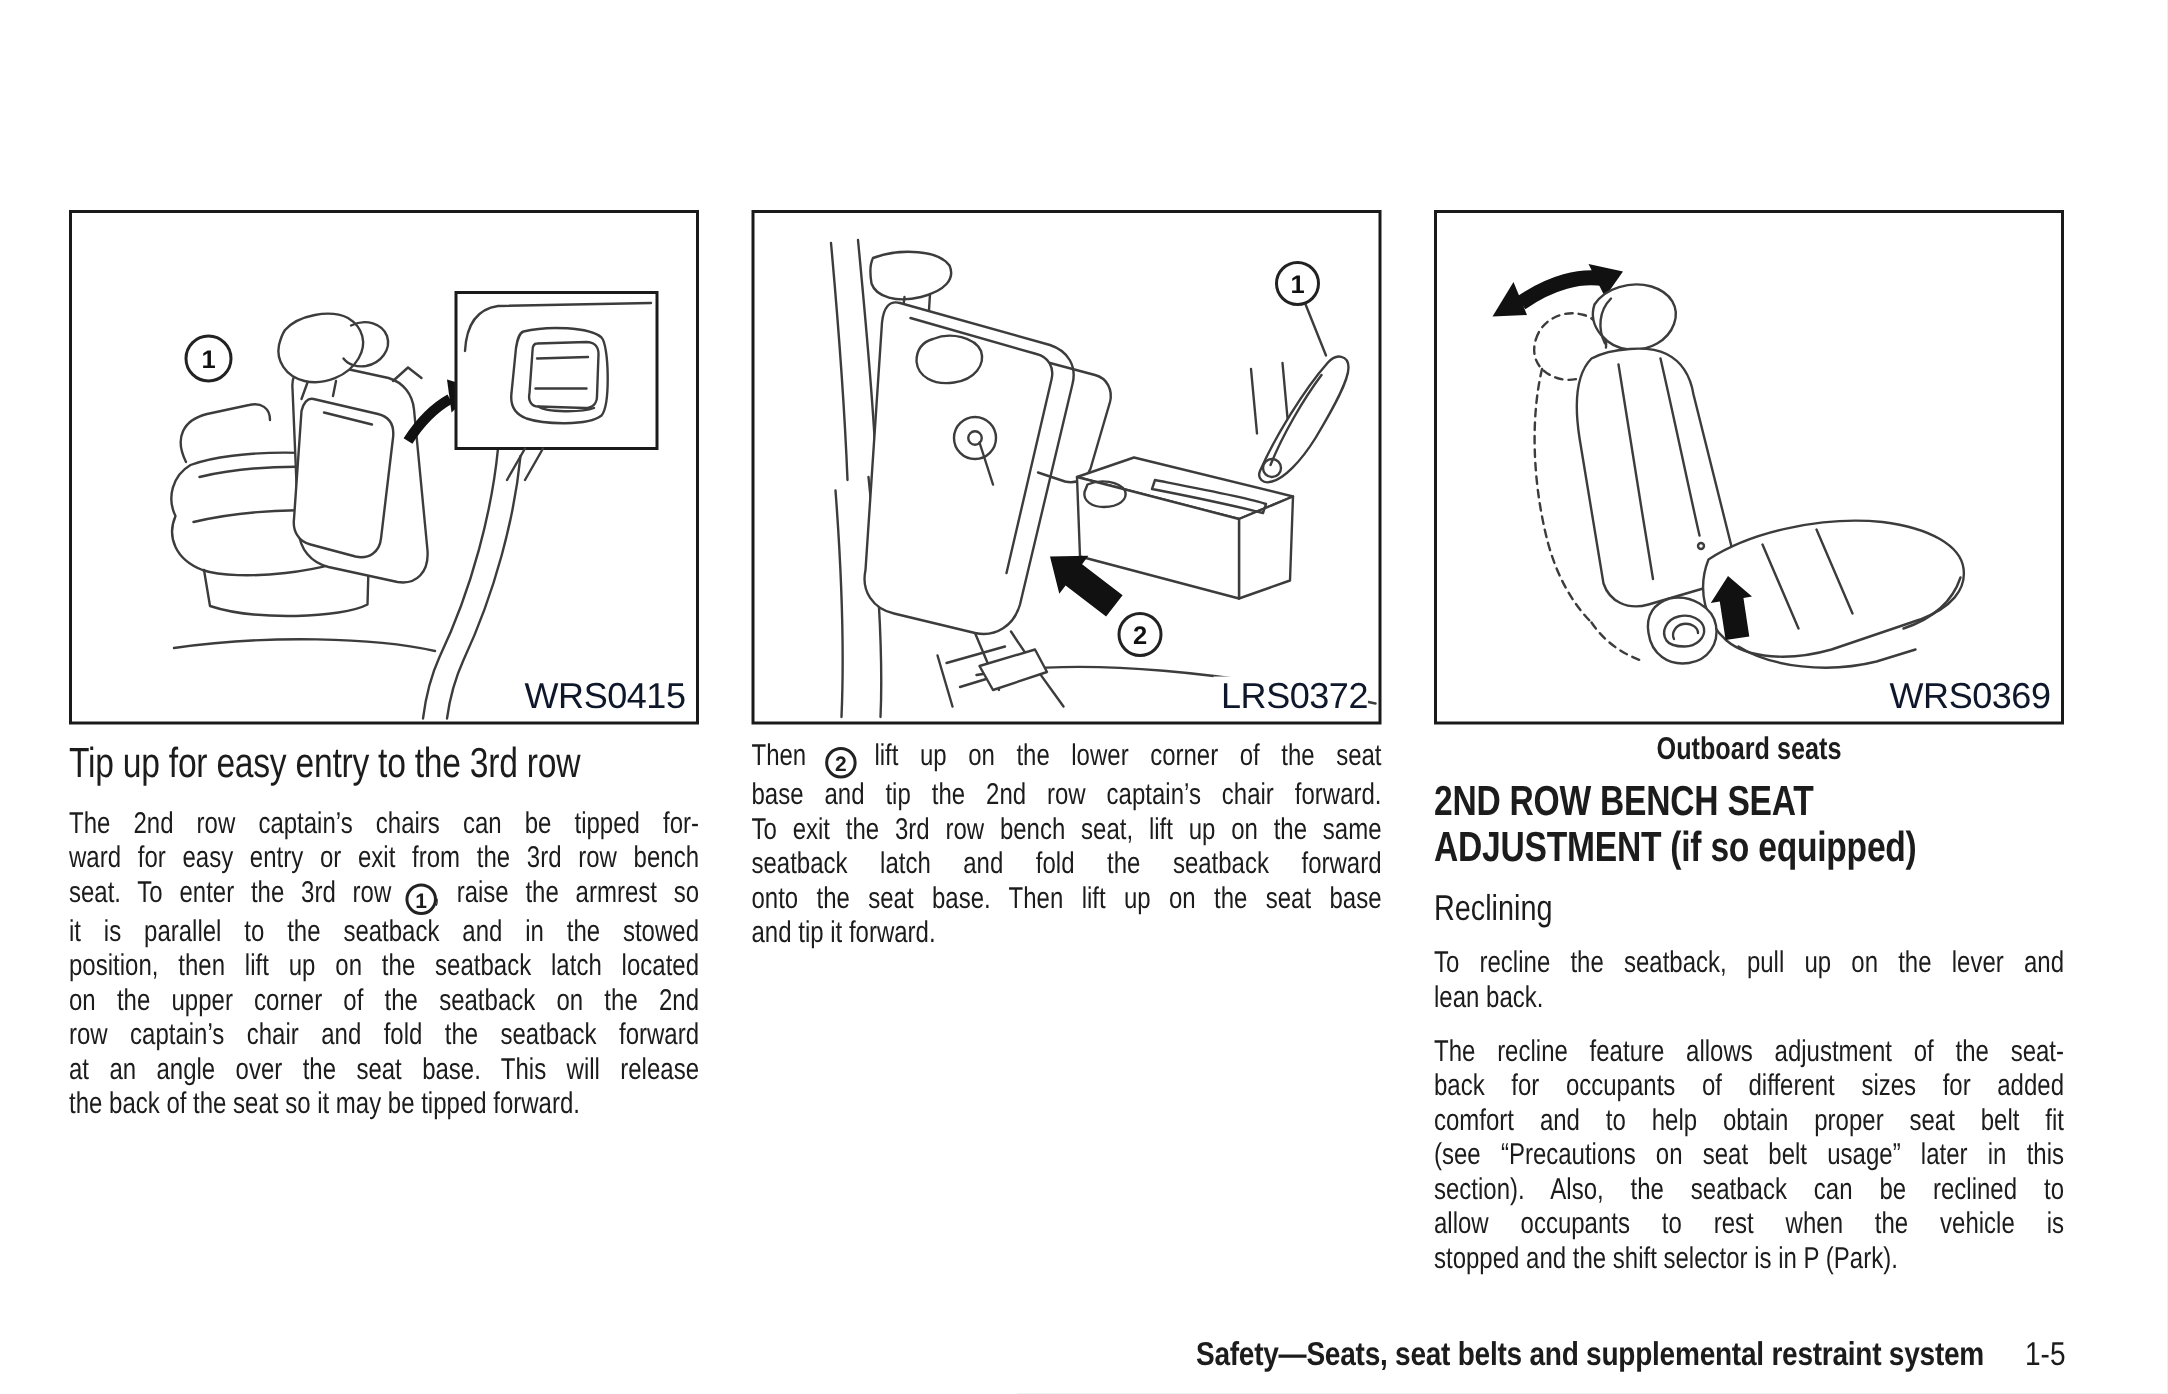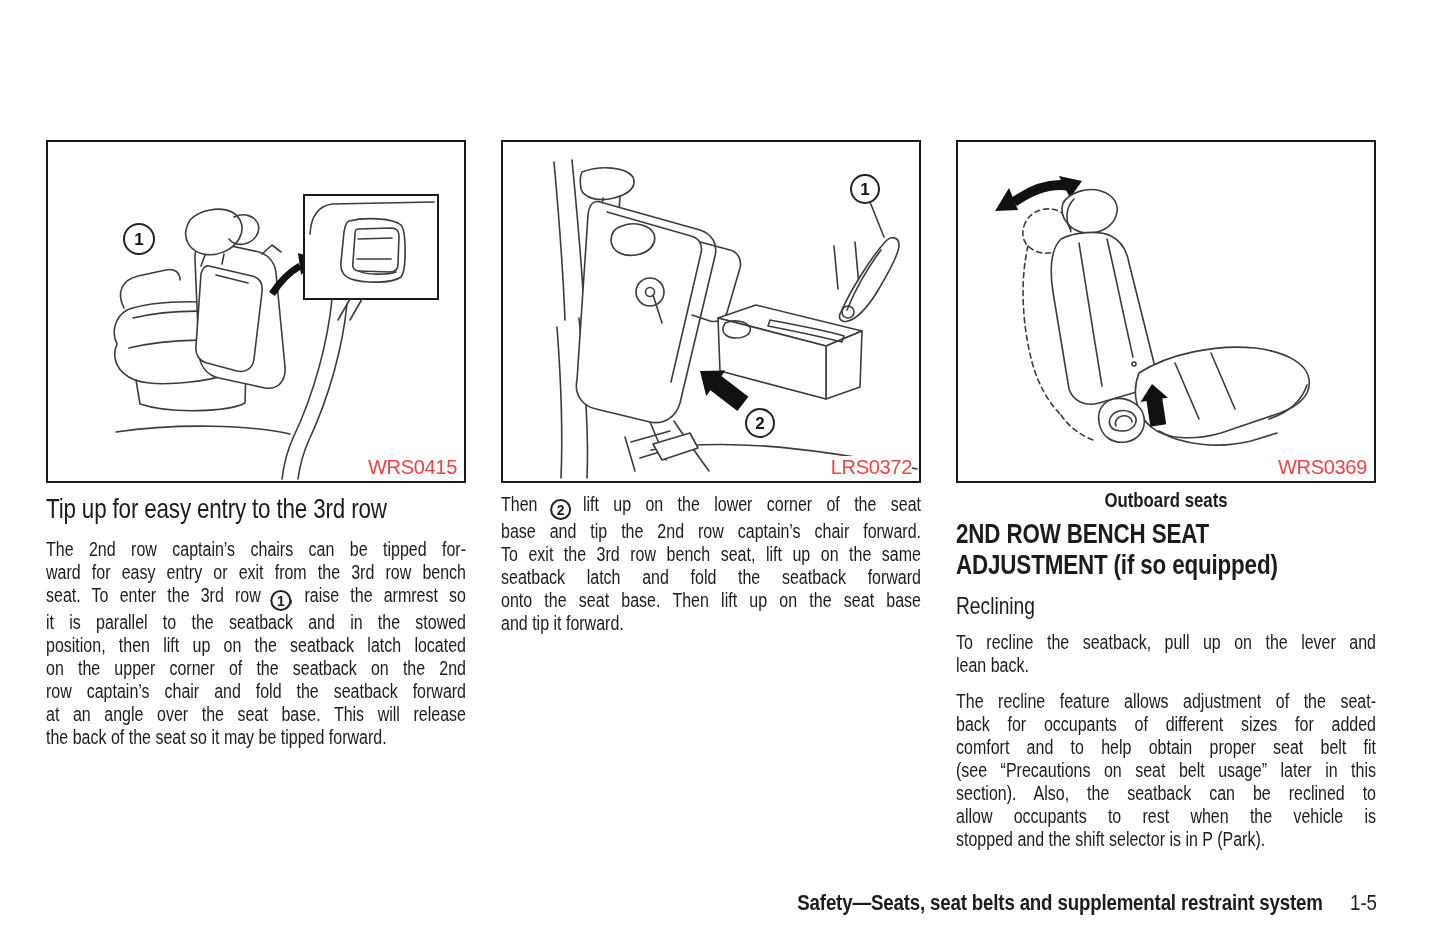--- a/index.html
+++ b/index.html
@@ -14,21 +14,21 @@
     display:flex; gap:35px;
   }
   .col { width:420px; }
   .figbox {
     position:relative; width:420px; height:343px;
     border:2px solid #1a1a1a; background:#fff;
   }
   .figbox svg { display:block; width:416px; height:339px; }
   .figlabel {
     position:absolute; right:7px; bottom:2px;
-    font-size:20px; letter-spacing:-0.3px; color:#ef4444; background:#fff; padding-left:5px;
+    font-size:24px; letter-spacing:-0.3px; color:#0f172a; background:#fff; padding-left:5px;
   }
   
   .textscale {
     width:525px; transform:scaleX(0.8); transform-origin:top left;
     font-size:20px; line-height:23px;
   }
   .lines .line { min-height:23px; }
   .lines.justify .line { text-align:justify; text-align-last:justify; }
   .lines.justify .line:last-child { text-align-last:left; }
   .lines.plain .line { text-align:left; }

